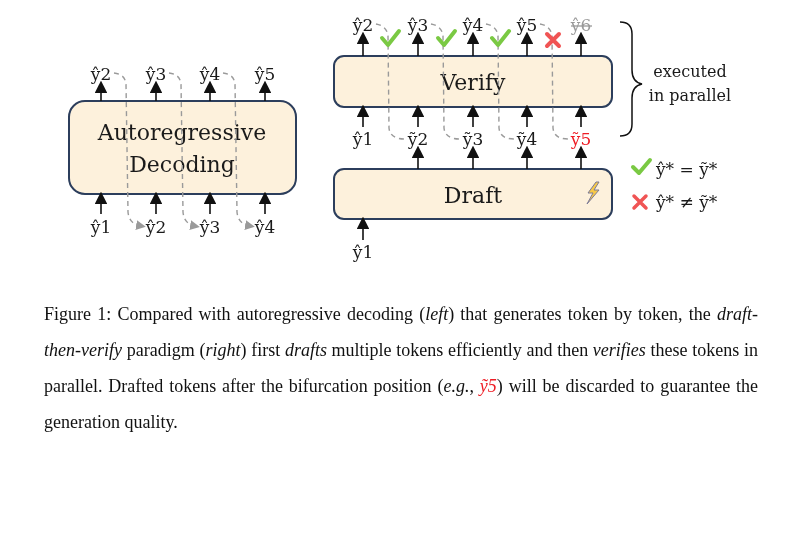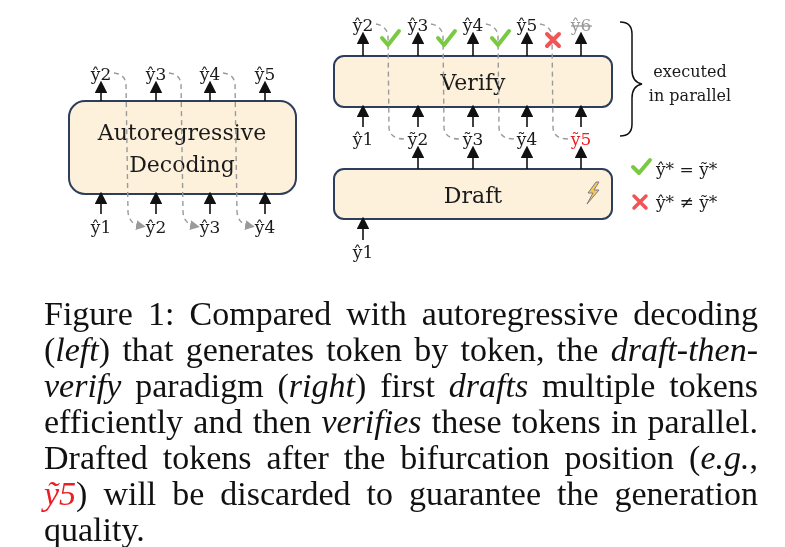--- a/index.html
+++ b/index.html
@@ -3,21 +3,21 @@
 <meta charset="utf-8">
 <style>
   html, body { margin:0; padding:0; background:#ffffff; }
   body { width:785px; height:547px; position:relative; overflow:hidden; }
   #fig { position:absolute; left:0; top:0; width:785px; height:280px; }
   .tok { font-family:"DejaVu Serif", serif; font-size:17px; fill:#1a1a1a; }
   .box-label { font-family:"DejaVu Serif", serif; font-size:22px; fill:#1a1a1a; }
   .note { font-family:"DejaVu Serif", serif; font-size:16px; fill:#1a1a1a; }
   .caption {
     position:absolute; left:44px; top:296px; width:714px;
-    font-family:"Liberation Serif", serif; font-size:34px; line-height:36px;
+    font-family:"Liberation Serif", serif; font-size:18px; line-height:36px;
     color:#111; text-align:justify;
   }
   .caption p { margin:0; }
   .red { color:#ee1c24; font-style:italic; }
 </style>
 </head>
 <body>
 
 <svg id="fig" viewBox="0 0 785 280" xmlns="http://www.w3.org/2000/svg">
   <defs>

